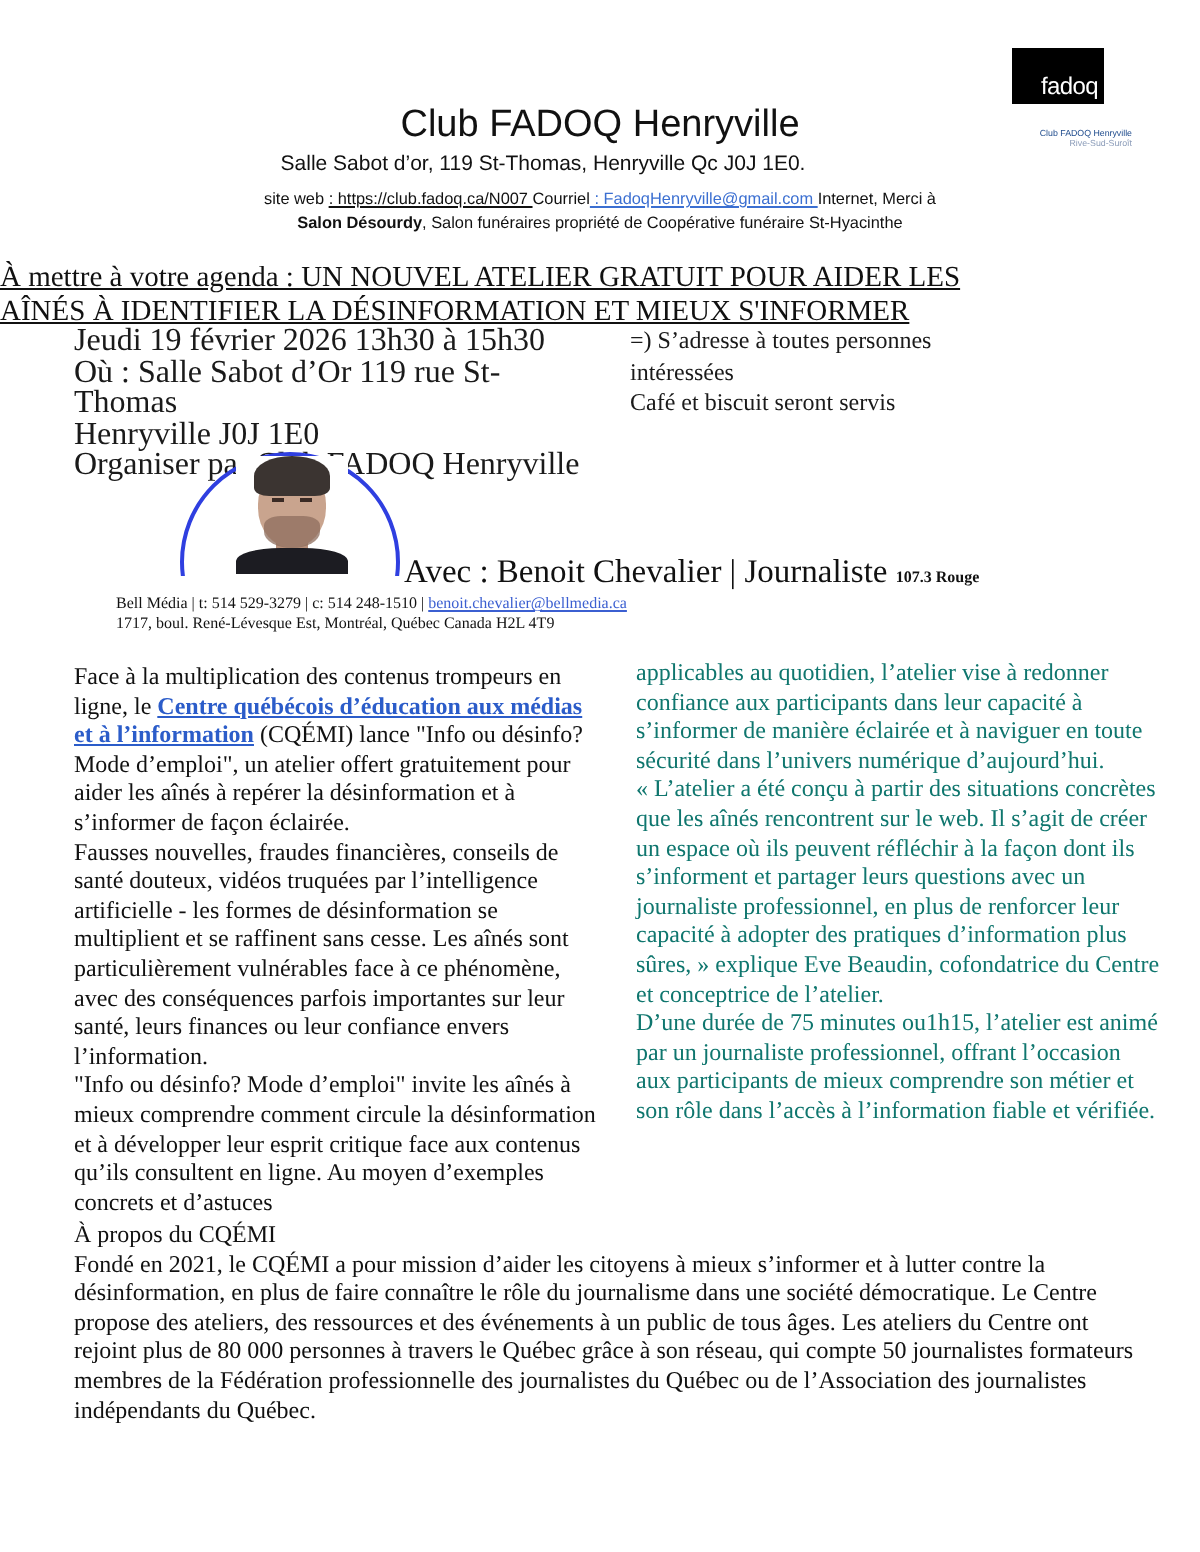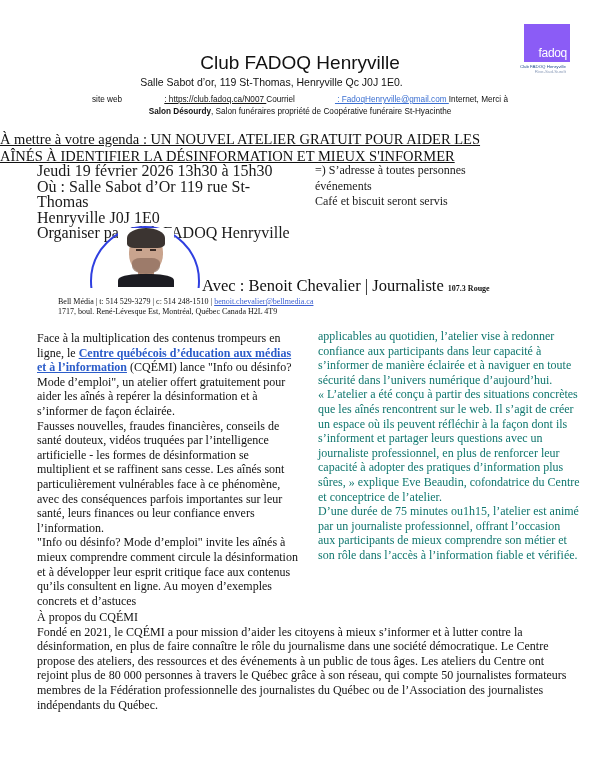--- a/index.html
+++ b/index.html
@@ -11,27 +11,27 @@
       font-family: "Liberation Sans", "DejaVu Sans", sans-serif; font-size: 19px; color: #111;
     }
     .header-address {
       position: absolute; left: 0; width: 543px; top: 76px; text-align: center;
       font-family: "Liberation Sans", "DejaVu Sans", sans-serif; font-size: 10.5px; color: #111;
     }
     .header-contact {
       position: absolute; left: 0; width: 600px; top: 94px; text-align: center;
       font-family: "Liberation Sans", "DejaVu Sans", sans-serif; font-size: 8.2px; line-height: 12px; color: #111;
     }
-    .header-contact a { color: #111; text-decoration: underline; margin-left: 40px; }
+    .header-contact a { color: #111; text-decoration: underline; }
     .header-contact a.email { color: #3b6fd1; }
     .header-contact b { font-weight: bold; }
 
     .logo {
-      position: absolute; left: 506px; top: 24px; width: 46px; height: 38px;
-      background: #8b5cf6; border-radius: 0 0 0 0; margin-left: 18px;
+      position: absolute; left: 506px; top: 24px; width: 46px; height: 28px;
+      background: #000000; border-radius: 0 0 0 0;
     }
     .logo-text {
       position: absolute; bottom: 2px; right: 3px; color: #fff;
       font-family: "Liberation Sans", "DejaVu Sans", sans-serif; font-size: 12px; letter-spacing: -0.3px;
     }
     .logo-sub {
       position: absolute; left: 490px; top: 64px; width: 76px; text-align: right;
       font-family: "Liberation Sans", "DejaVu Sans", sans-serif; font-size: 4.4px; line-height: 5px; color: #1d4a8c;
     }
     .logo-sub .sub2 { color: #8a9bb8; }
@@ -123,21 +123,21 @@
 
 <div class="event-left">
   <div>Jeudi 19 février 2026 13h30 à 15h30</div>
   <div>Où : Salle Sabot d’Or 119 rue St-Thomas</div>
   <div>Henryville J0J 1E0</div>
   <div>Organiser par Club FADOQ Henryville</div>
 </div>
 
 <div class="event-right">
   <div>=) S’adresse à toutes personnes</div>
-  <div>événements</div>
+  <div>intéressées</div>
   <div>Café et biscuit seront servis</div>
 </div>
 
 <div class="photo-arc"></div>
 <div class="photo">
   <div class="bg"></div>
   <div class="neck"></div>
   <div class="shirt"></div>
   <div class="face"></div>
   <div class="beard"></div>

